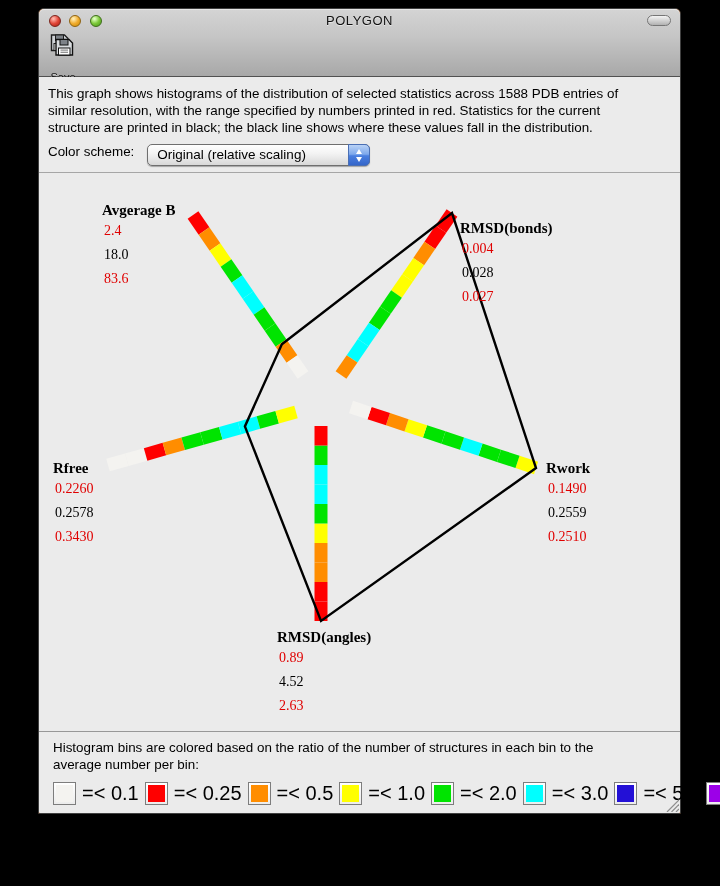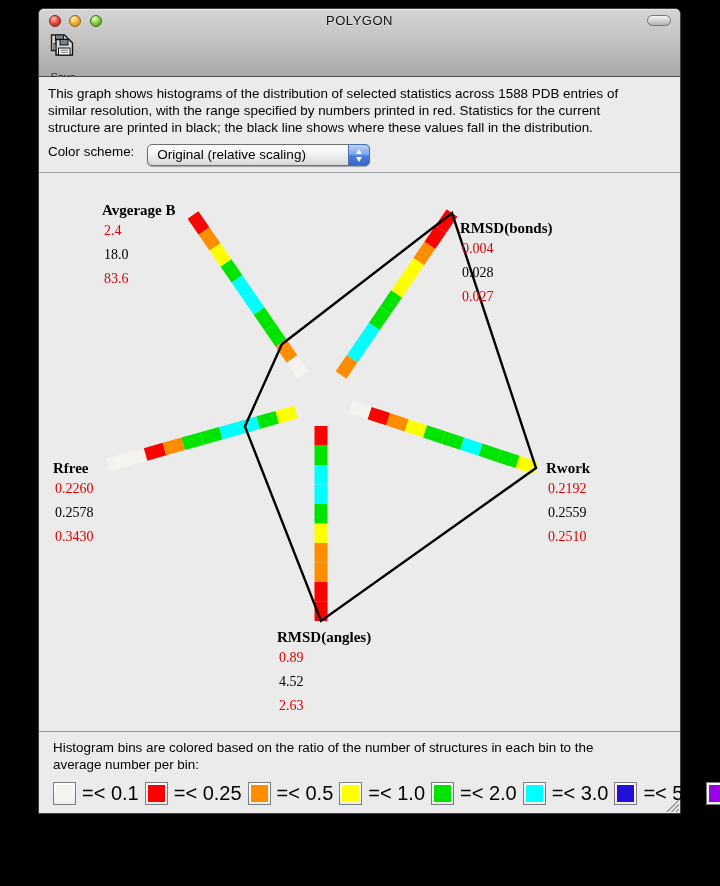--- a/index.html
+++ b/index.html
@@ -191,21 +191,21 @@
           <div class="axis-val red">83.6</div>
         </div>
         <div class="axis-block" style="left: 421px; top: 30px; margin-top: 16px;">
           <div class="axis-name">RMSD(bonds)</div>
           <div class="axis-val red">0.004</div>
           <div class="axis-val black">0.028</div>
           <div class="axis-val red">0.027</div>
         </div>
         <div class="axis-block" style="left: 507px; top: 286px;">
           <div class="axis-name">Rwork</div>
-          <div class="axis-val red">0.2192</div>
+          <div class="axis-val red">0.1490</div>
           <div class="axis-val black">0.2559</div>
           <div class="axis-val red">0.2510</div>
         </div>
         <div class="axis-block" style="left: 238px; top: 455px;">
           <div class="axis-name">RMSD(angles)</div>
           <div class="axis-val red">0.89</div>
           <div class="axis-val black">4.52</div>
           <div class="axis-val red">2.63</div>
         </div>
         <div class="axis-block" style="left: 14px; top: 286px;">

